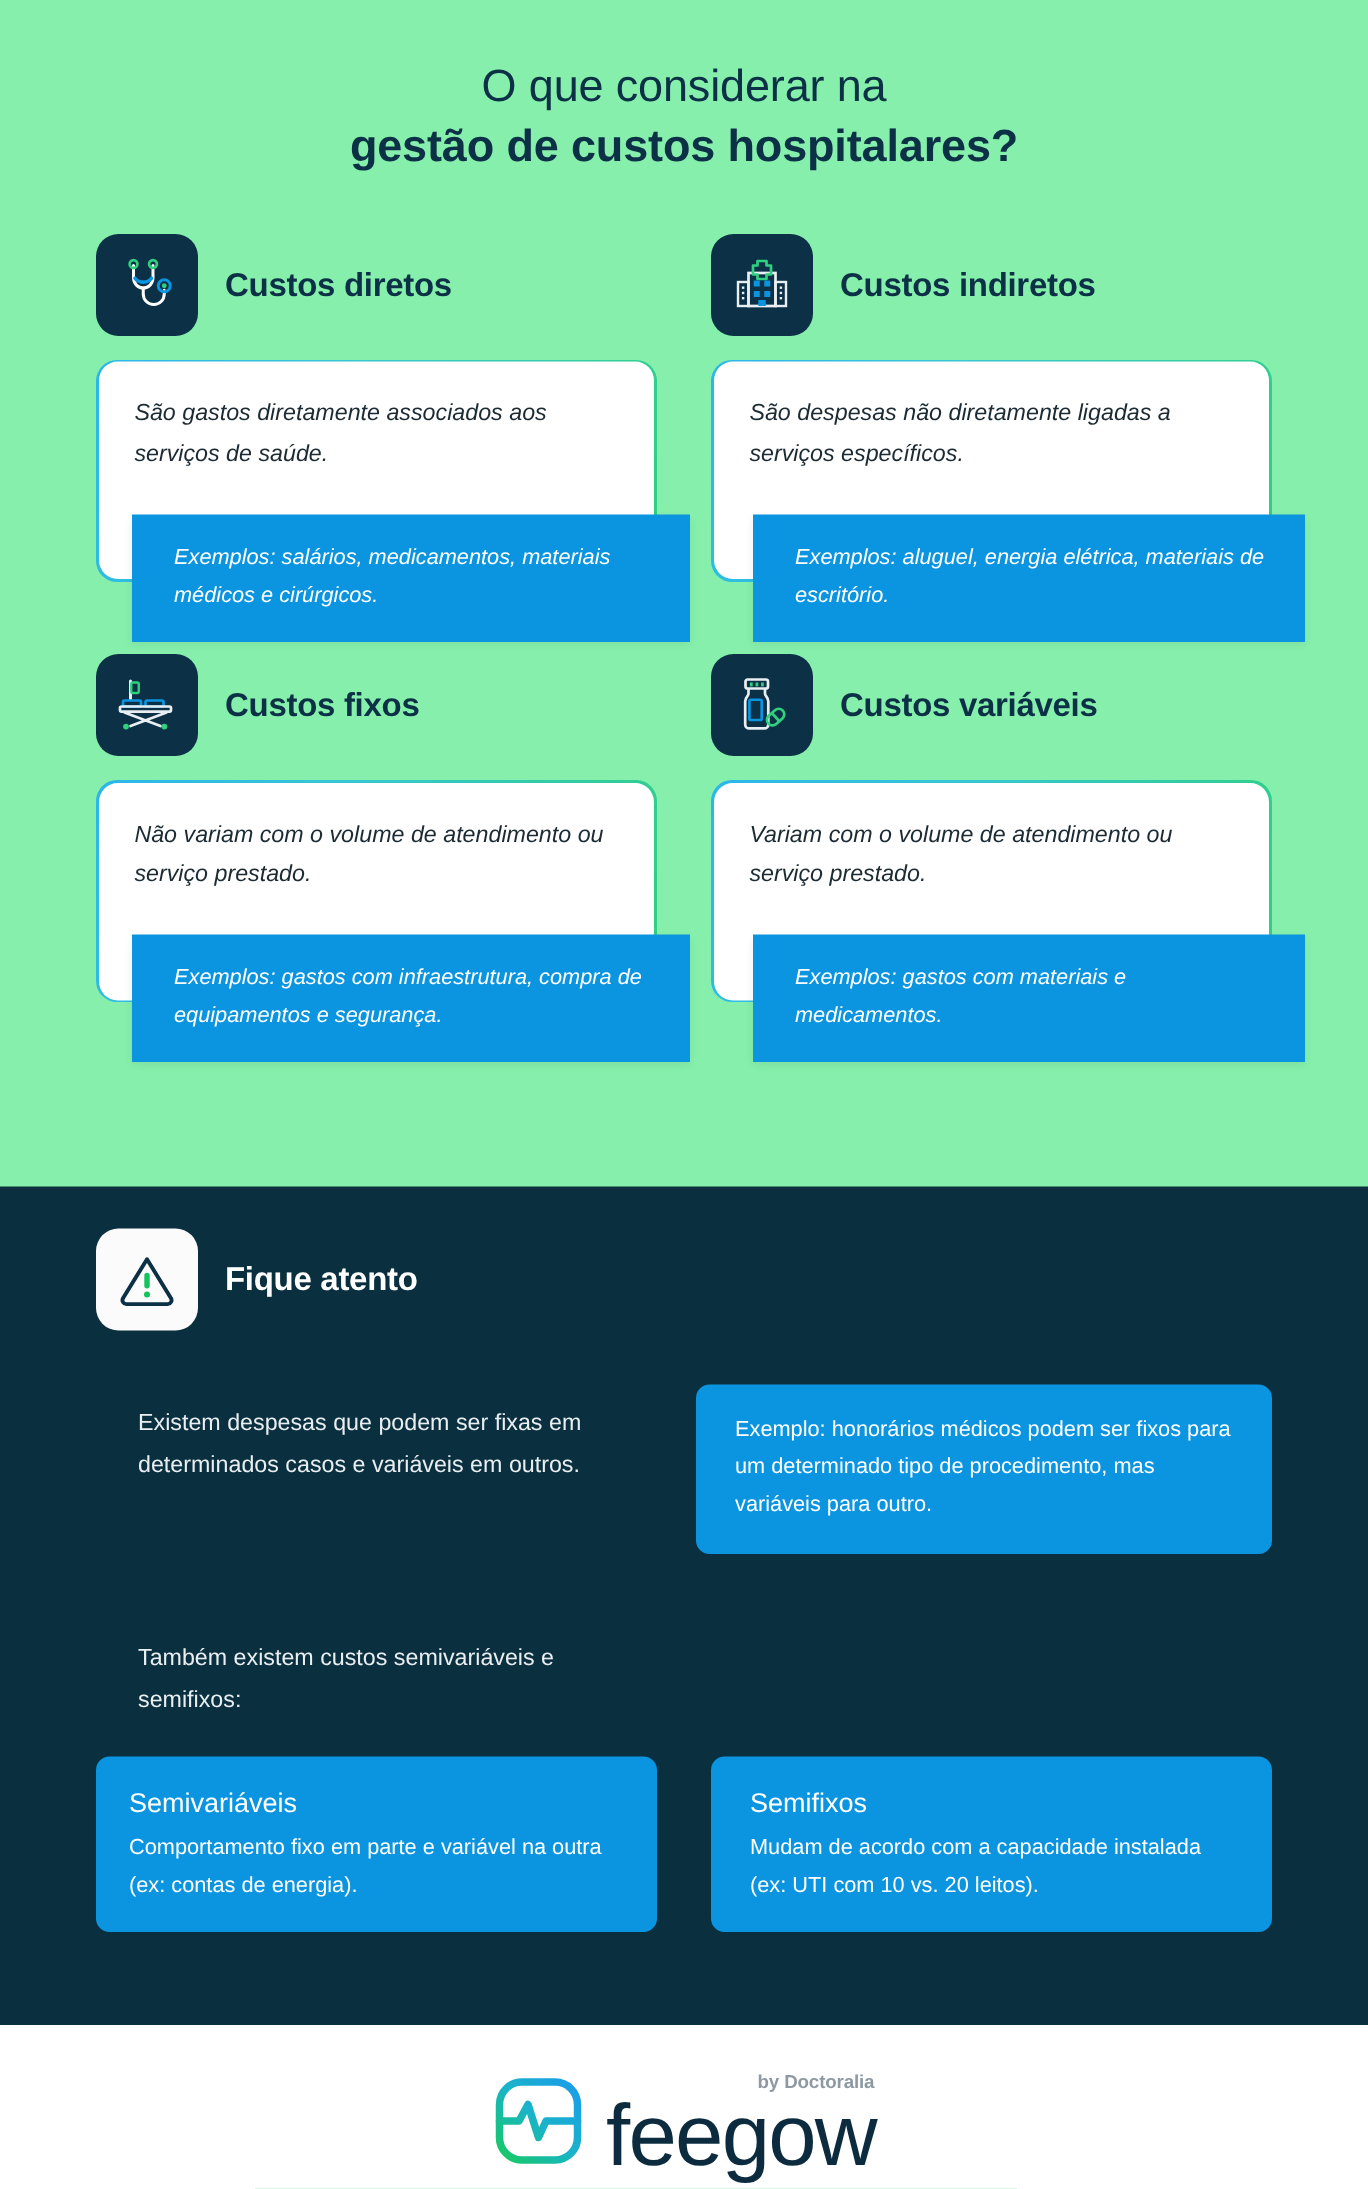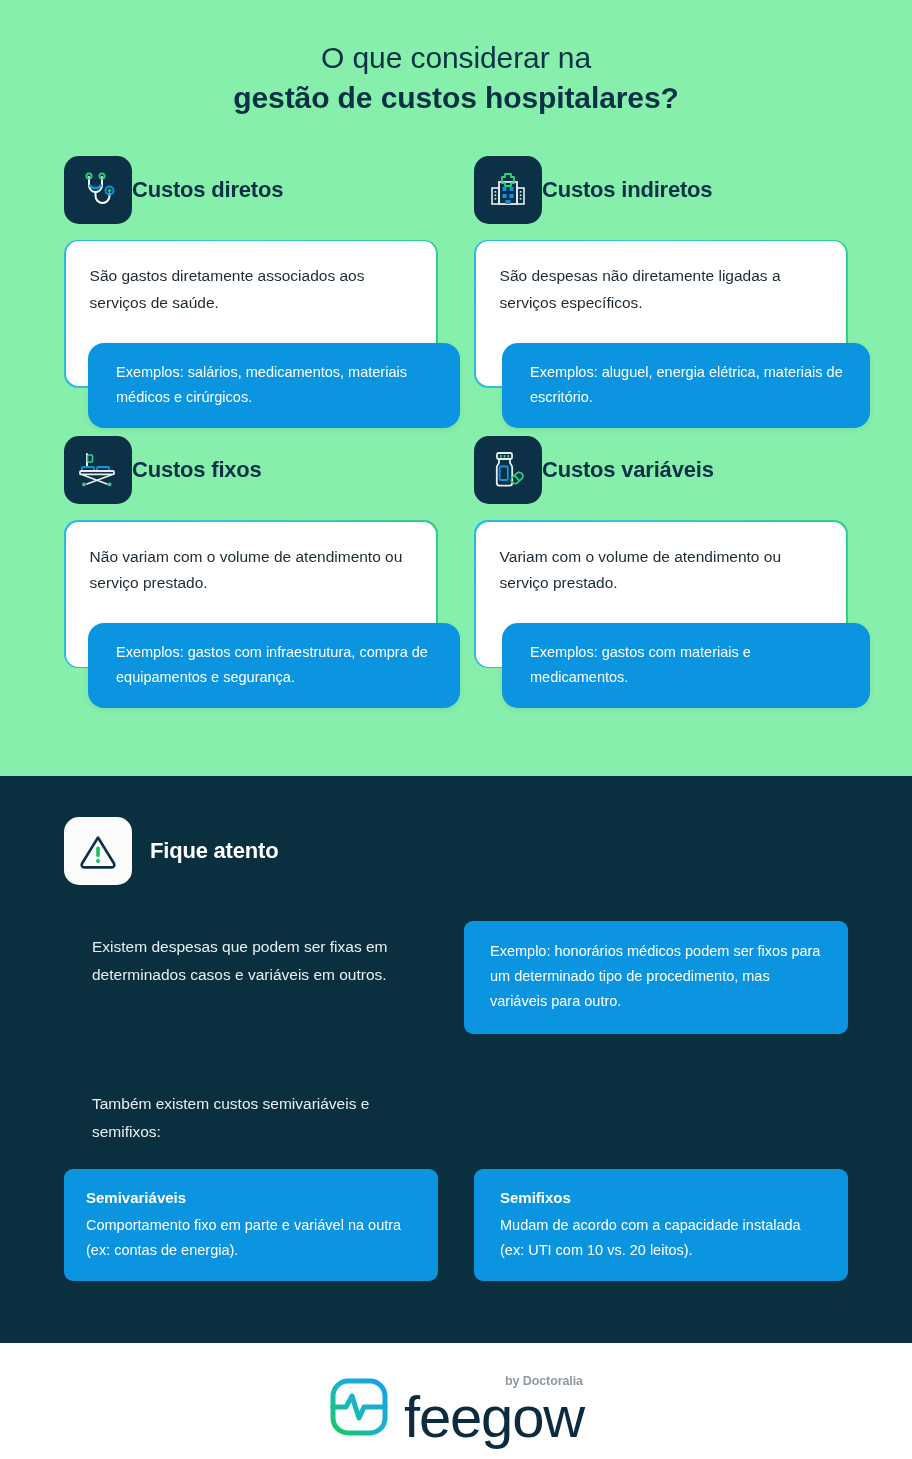--- a/index.html
+++ b/index.html
@@ -47,20 +47,21 @@
     grid-template-columns: 1fr 1fr;
     column-gap: 36px;
     row-gap: 48px;
   }
 
   .cost-card { position: relative; }
 
   .card-head {
     display: flex;
     align-items: center;
+    gap: 18px;
     height: 68px;
     margin-bottom: 16px;
   }
 
   .icon-tile {
     width: 68px;
     height: 68px;
     border-radius: 15px;
     background: #0c3046;
     display: flex;
@@ -76,20 +77,21 @@
     letter-spacing: -0.2px;
   }
 
   
   .desc-panel {
     position: relative;
     border-radius: 14px;
     padding: 1.6px;
     background: linear-gradient(110deg, #2bb6ea 0%, #35c7d4 38%, #2fd07f 100%);
     min-height: 148px;
+    font-style: italic;
   }
   .desc-panel-inner {
     background: #ffffff;
     border-radius: 12.6px;
     height: 100%;
     min-height: 145px;
     padding: 22px 24px 46px 24px;
   }
   .desc-text {
     font-size: 15.5px;
@@ -97,36 +99,36 @@
     color: #1c2b33;
   }
 
   
   .example-box {
     position: absolute;
     left: 24px;
     right: -22px;
     bottom: -40px;
     background: #0b95e0;
-    border-radius: 16px;
+    border-radius: 0;
     padding: 17px 22px 18px 28px;
     color: #ffffff;
     font-size: 14.5px;
     line-height: 1.72;
     box-shadow: 0 2px 6px rgba(0,0,0,0.07);
   }
   .cost-card.right .example-box { left: 28px; right: -22px; }
 
   .grid-spacer { height: 56px; }
 
   
   .dark-section {
-    margin-top: 52px;
+    margin-top: 67px;
     background: #0a3040;
-    padding: 41px 64px 62px 64px;
+    padding: 28px 64px 62px 64px;
   }
 
   .attention-head {
     display: flex;
     align-items: center;
     gap: 18px;
     margin-bottom: 36px;
   }
   .icon-tile-light {
     width: 68px;
@@ -163,22 +165,22 @@
 
   .blue-panel {
     background: #0b95e0;
     border-radius: 9px;
     padding: 18px 22px 20px 26px;
     color: #ffffff;
     font-size: 14.5px;
     line-height: 1.72;
   }
   .blue-panel .bp-title {
-    font-weight: 700;
-    font-size: 15px;
+    font-weight: 400;
+    font-size: 18px;
     display: block;
     margin-bottom: 2px;
   }
 
   .bottom-cards {
     display: grid;
     grid-template-columns: 1fr 1fr;
     column-gap: 36px;
     margin-top: 24px;
   }

